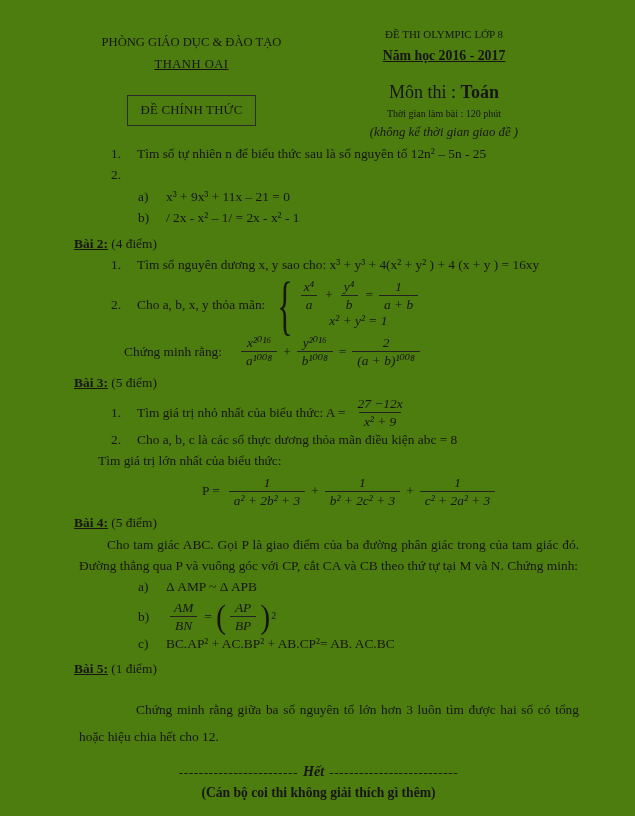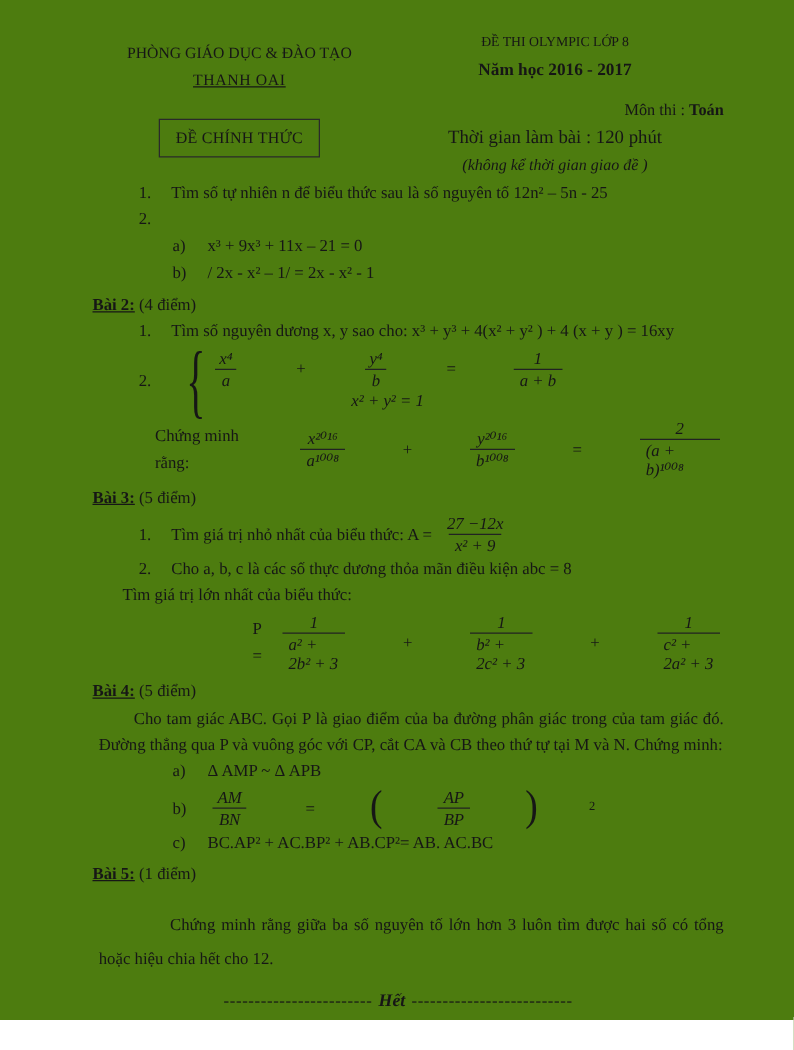--- a/index.html
+++ b/index.html
@@ -11,37 +11,37 @@
     font-size:13.4px;line-height:1.6;
   }
   
   .hdr{display:flex;}
   .hdr-left{width:235px;text-align:center;padding-top:6px;flex:none;}
   .hl1{font-size:12.6px;white-space:nowrap;}
   .hl2{font-size:12.6px;text-decoration:underline;margin-top:2px;letter-spacing:.5px;}
   .official-box{display:inline-block;border:1.5px solid #2a2a2a;padding:4px 13px;margin-top:21px;font-size:12.8px;letter-spacing:.2px;}
   .hdr-right{flex:1;text-align:center;}
   .title{font-weight:400;font-size:11px;white-space:nowrap;}
-  .subtitle{font-weight:700;font-size:13.8px;margin-top:1px;}
-  .subject{margin-top:11px;font-size:13px;text-align:right;}
+  .subtitle{font-weight:700;font-size:13.8px;text-decoration:underline;margin-top:1px;}
+  .subject{margin-top:11px;font-size:18px;}
   .subject b{font-weight:700;}
-  .duration{font-size:15px;margin-top:0px;text-align:center;}
+  .duration{font-size:10px;margin-top:0px;text-align:center;}
   .durnote{font-style:italic;font-size:12.8px;margin-top:0px;}
   
   .sec-head{margin-top:4px;}
   .sec-head.first{margin-top:10px;}
   .sec-label{font-weight:700;text-decoration:underline;}
   .item{display:flex;margin-left:37px;}
   .item .no{width:26px;flex:none;}
   .sub{display:flex;margin-left:64px;}
   .sub .no{width:28px;flex:none;}
   .nowrap{white-space:nowrap;}
   
   .math{display:inline-flex;align-items:center;}
-  .it{font-style:italic;gap:40px;}
+  .it{font-style:italic;}
   .frac{display:inline-flex;flex-direction:column;align-items:center;margin:0 3px;line-height:1.12;vertical-align:middle;}
   .fnum{padding:0 5px 1px;}
   .fden{border-top:1.2px solid #222;padding:1px 5px 0;}
   .mop{margin:0 3px;font-style:normal;}
   .bigp{font-size:30px;font-weight:400;line-height:0;margin:0 1px;display:inline-block;transform:scaleY(1.15);font-style:normal;}
   sup.msup{font-size:10px;vertical-align:15px;font-style:normal;}
   .mathline{align-items:center;margin-top:2px;}
   .mathline .txt{margin-right:4px;}
   
   .sysrow{display:flex;align-items:center;margin-left:37px;margin-top:3px;}
@@ -108,20 +108,21 @@
 
   <div class="sec-head">
     <span class="sec-label">Bài 2:</span><span> (4 điểm)</span>
   </div>
   <div class="item">
     <span class="no">1.</span>
     <span class="txt nowrap">Tìm số nguyên dương x, y sao cho: x³ + y³ + 4(x² + y² ) + 4 (x + y ) = 16xy</span>
   </div>
   <div class="sysrow">
     <span class="no">2.</span>
+    <span class="txt">Cho a, b, x, y thỏa mãn:</span>
     <div class="system">
       <span class="brace">{</span>
       <div class="syslines">
         <div class="math it">
             <span class="frac">
               <span class="fnum">x⁴</span>
               <span class="fden">a</span>
             </span>
             <span class="mop">+</span>
             <span class="frac">

